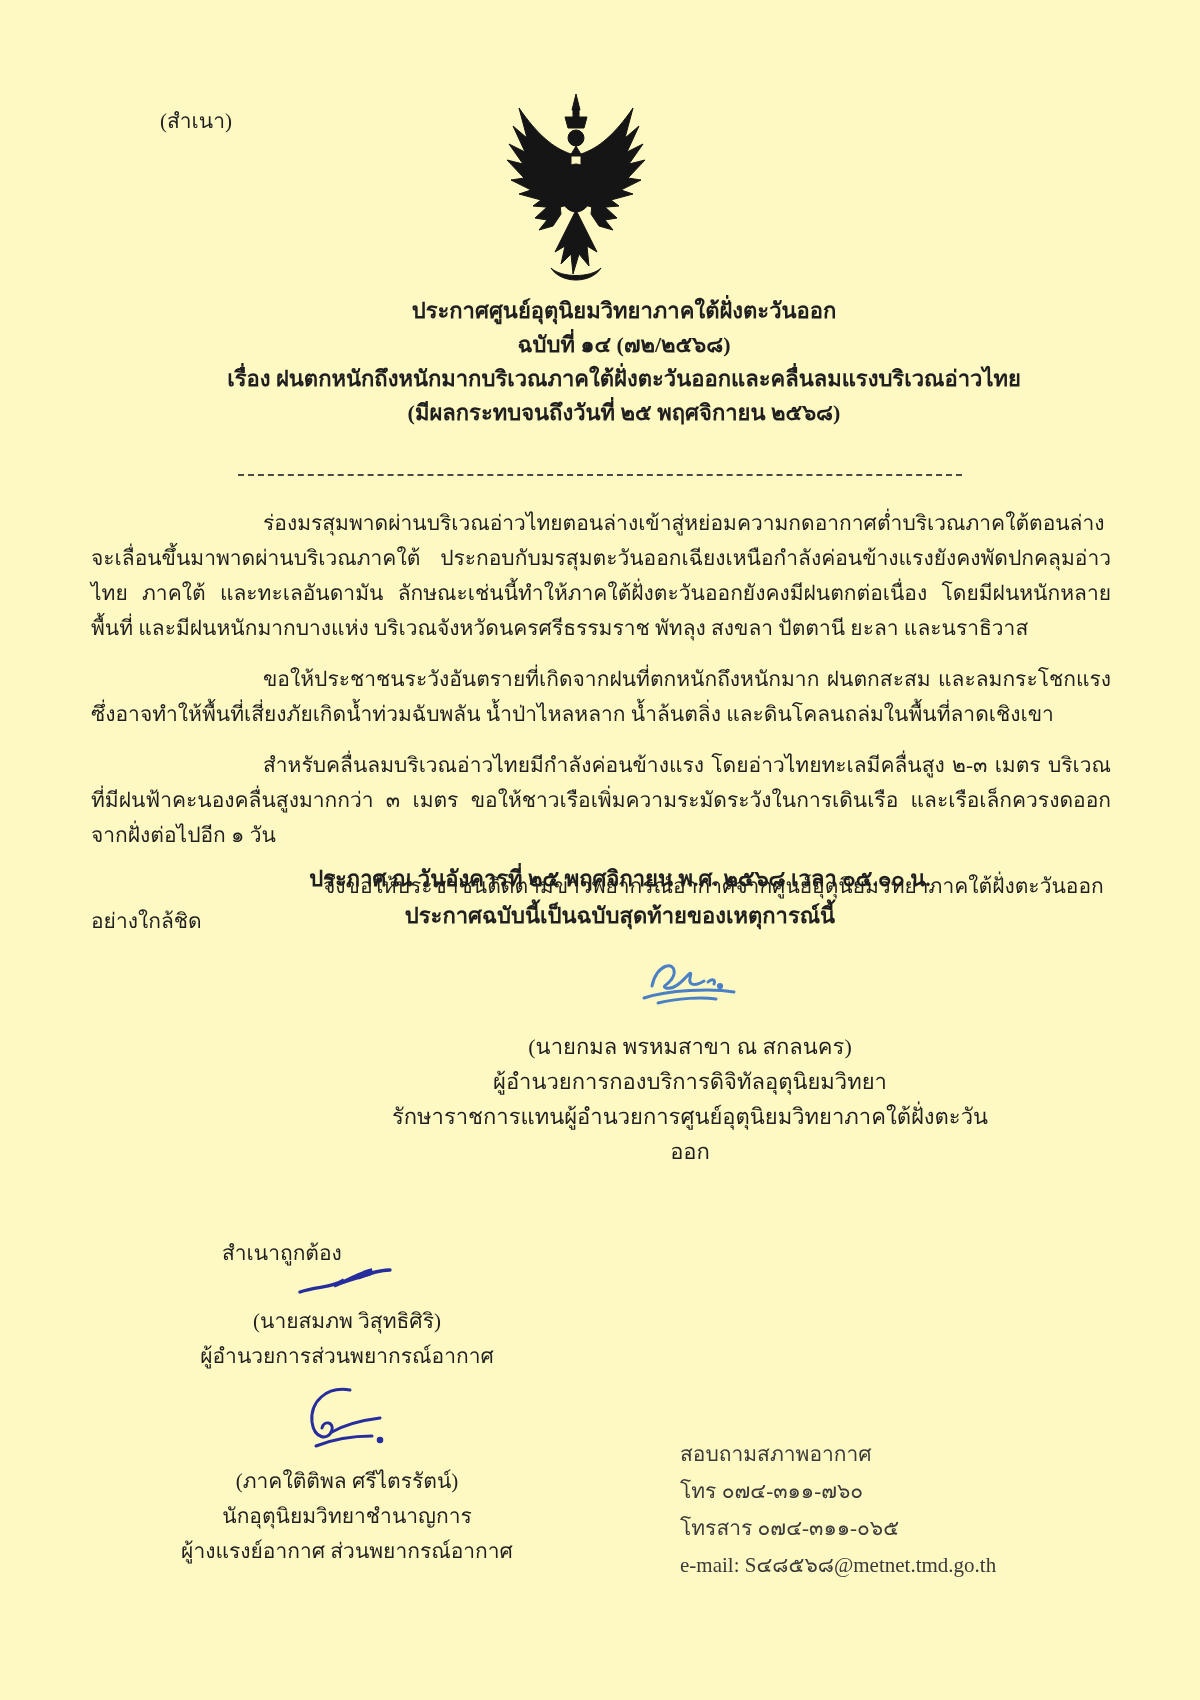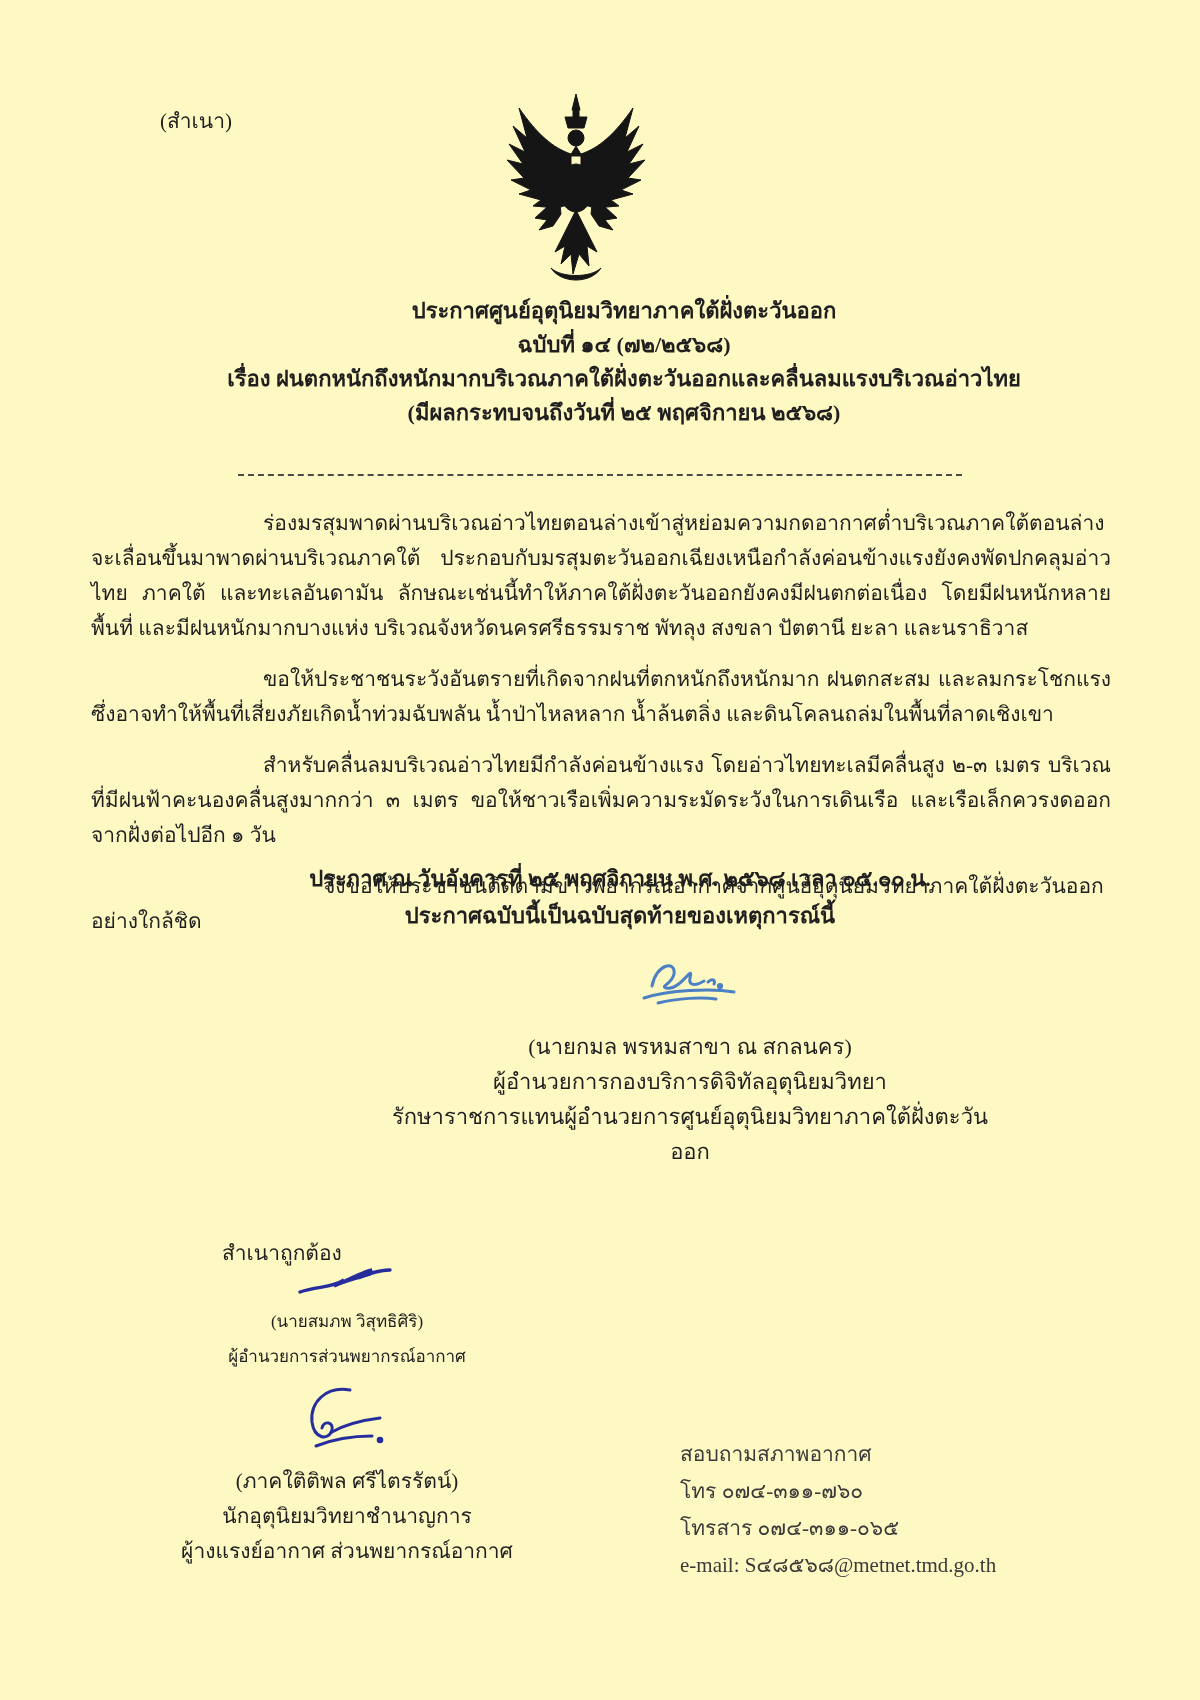--- a/index.html
+++ b/index.html
@@ -43,21 +43,21 @@
     text-align:center;font-size:22px;line-height:35px;margin-top:21px;
   }
   .sig1{position:absolute;left:638px;top:952px;}
   .cert-label{
     position:absolute;left:222px;top:1236px;width:250px;
     text-align:left;font-size:21px;
   }
   .sig2{position:absolute;left:292px;top:1260px;}
   .cert1{
     position:absolute;left:172px;top:1304px;width:350px;
-    text-align:center;font-size:17px;line-height:35px;
+    text-align:center;font-size:21px;line-height:35px;
   }
   .sig3{position:absolute;left:288px;top:1384px;}
   .cert2{
     position:absolute;left:172px;top:1464px;width:350px;
     text-align:center;font-size:21px;line-height:35px;
   }
   .contact{
     position:absolute;left:680px;top:1436px;width:420px;
     font-size:21px;line-height:37px;color:#3a3a3a;
   }

